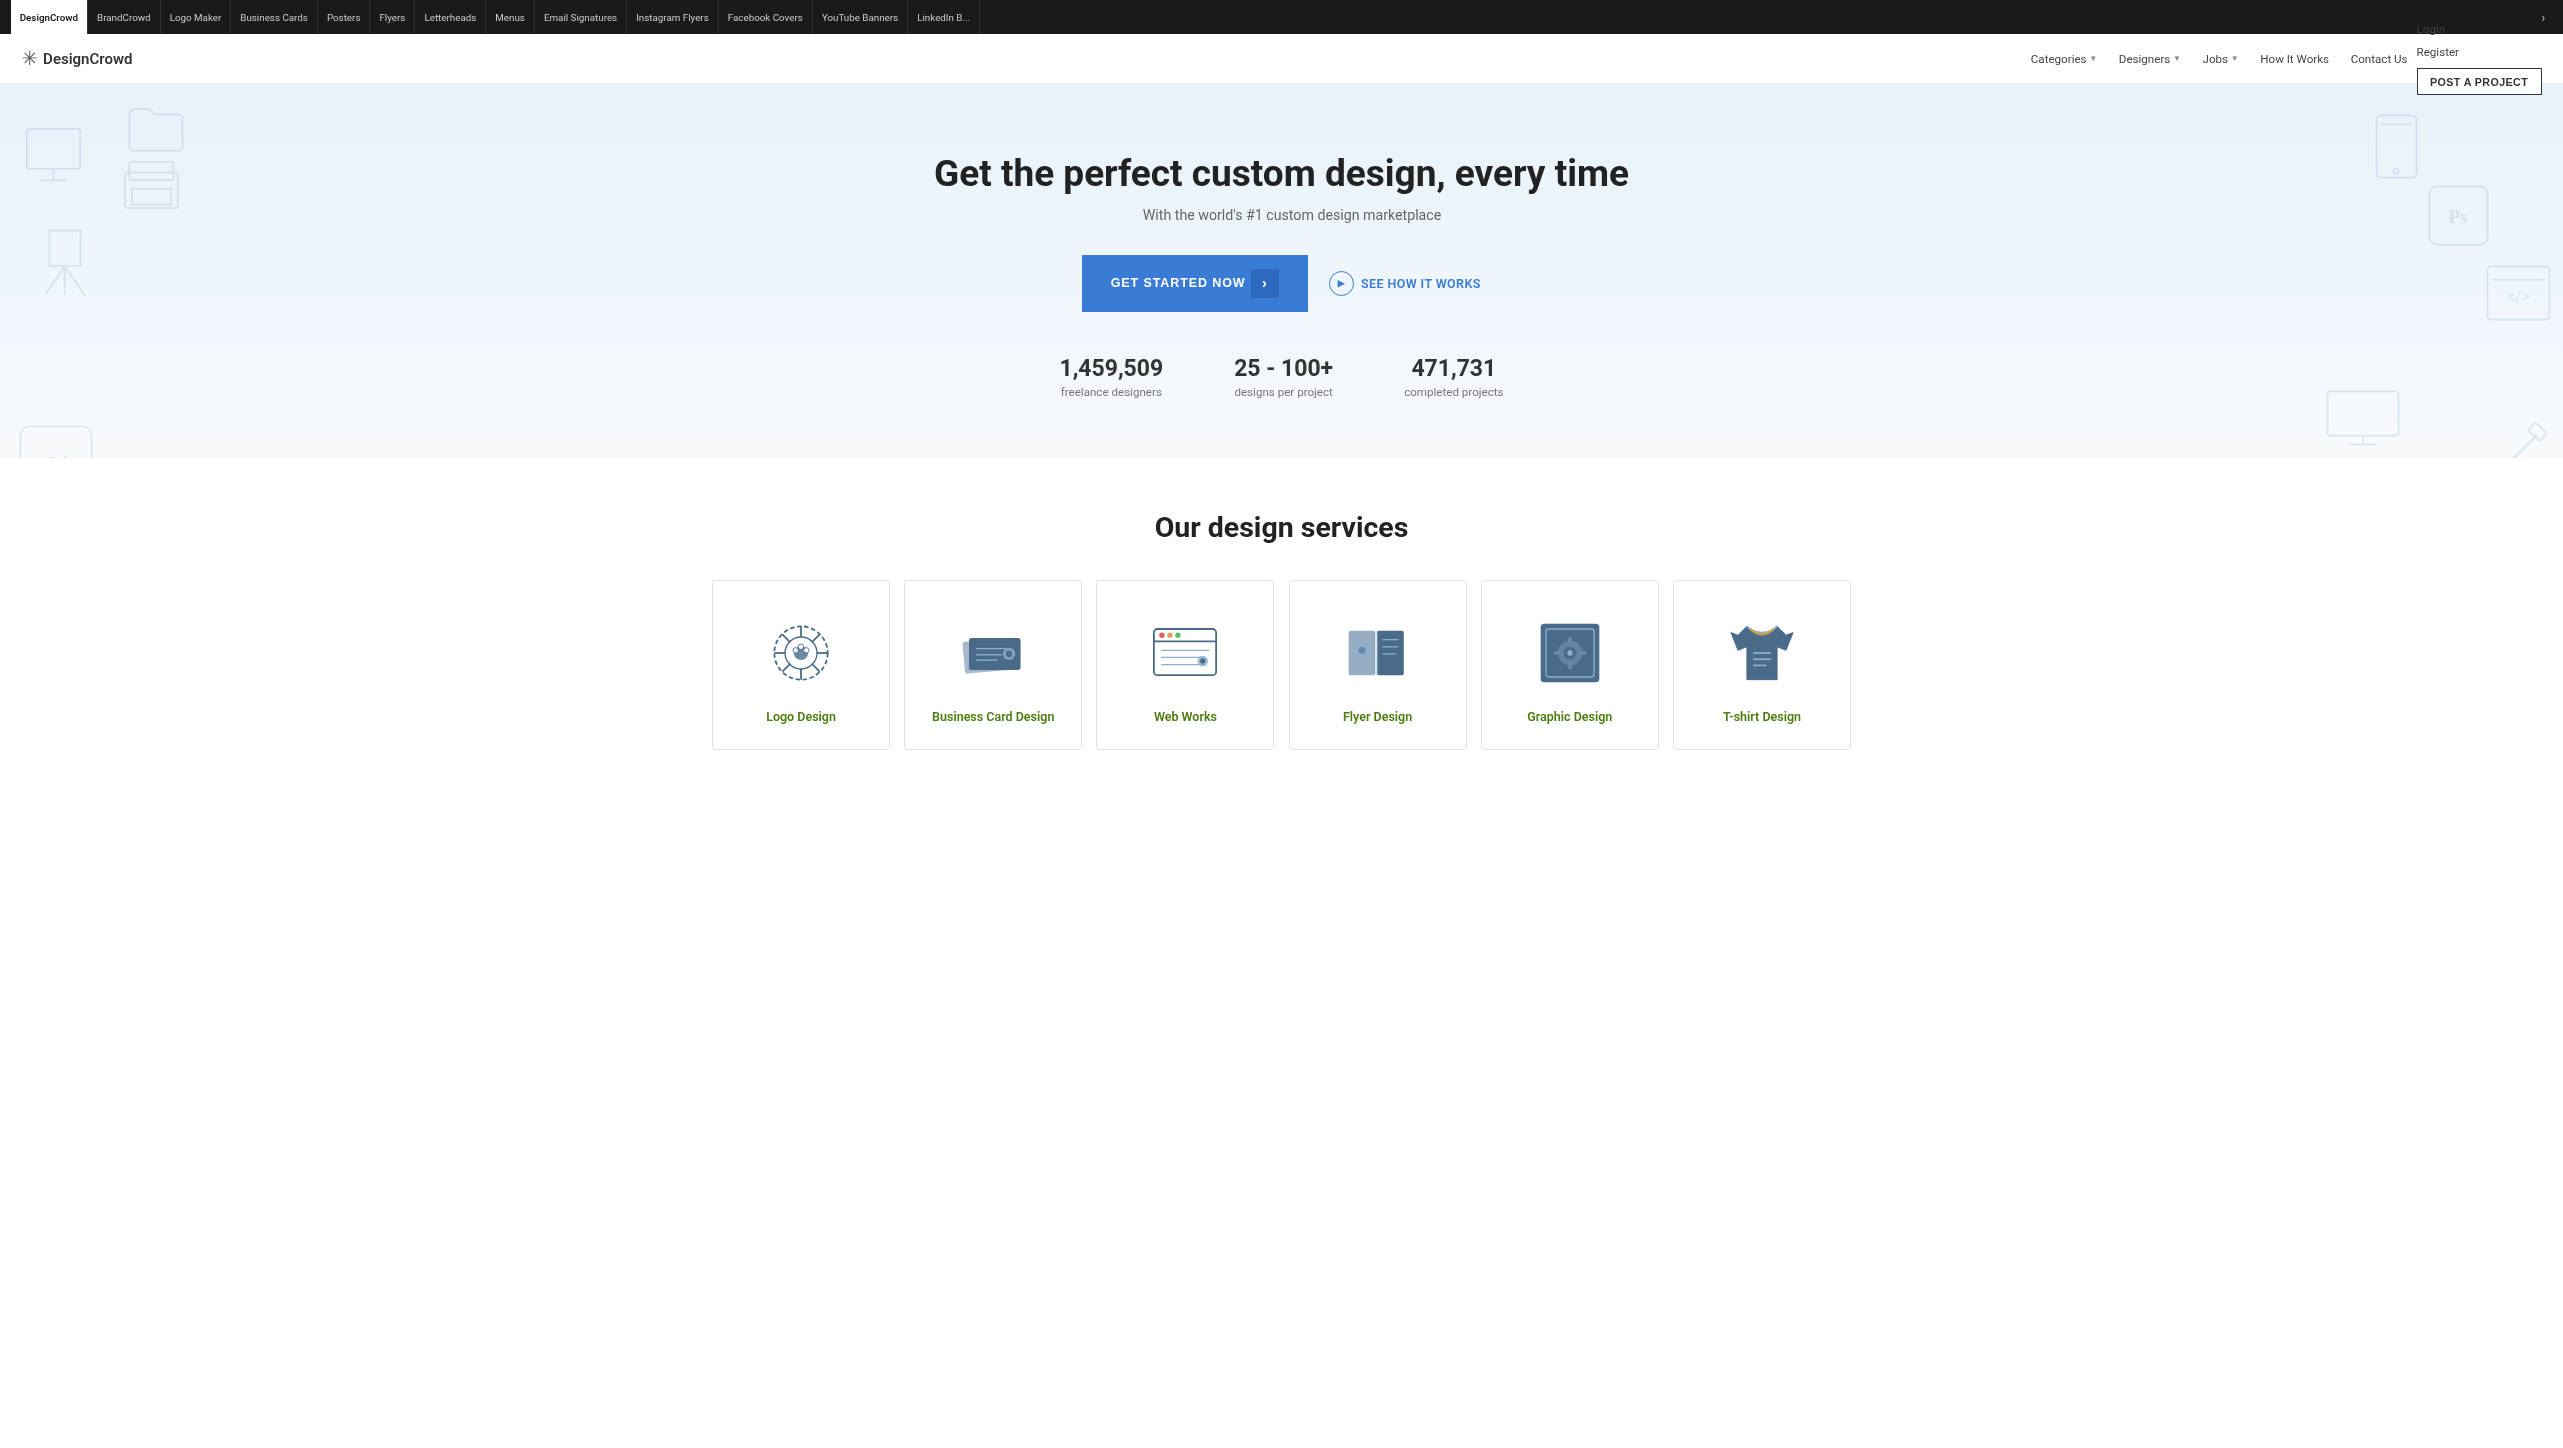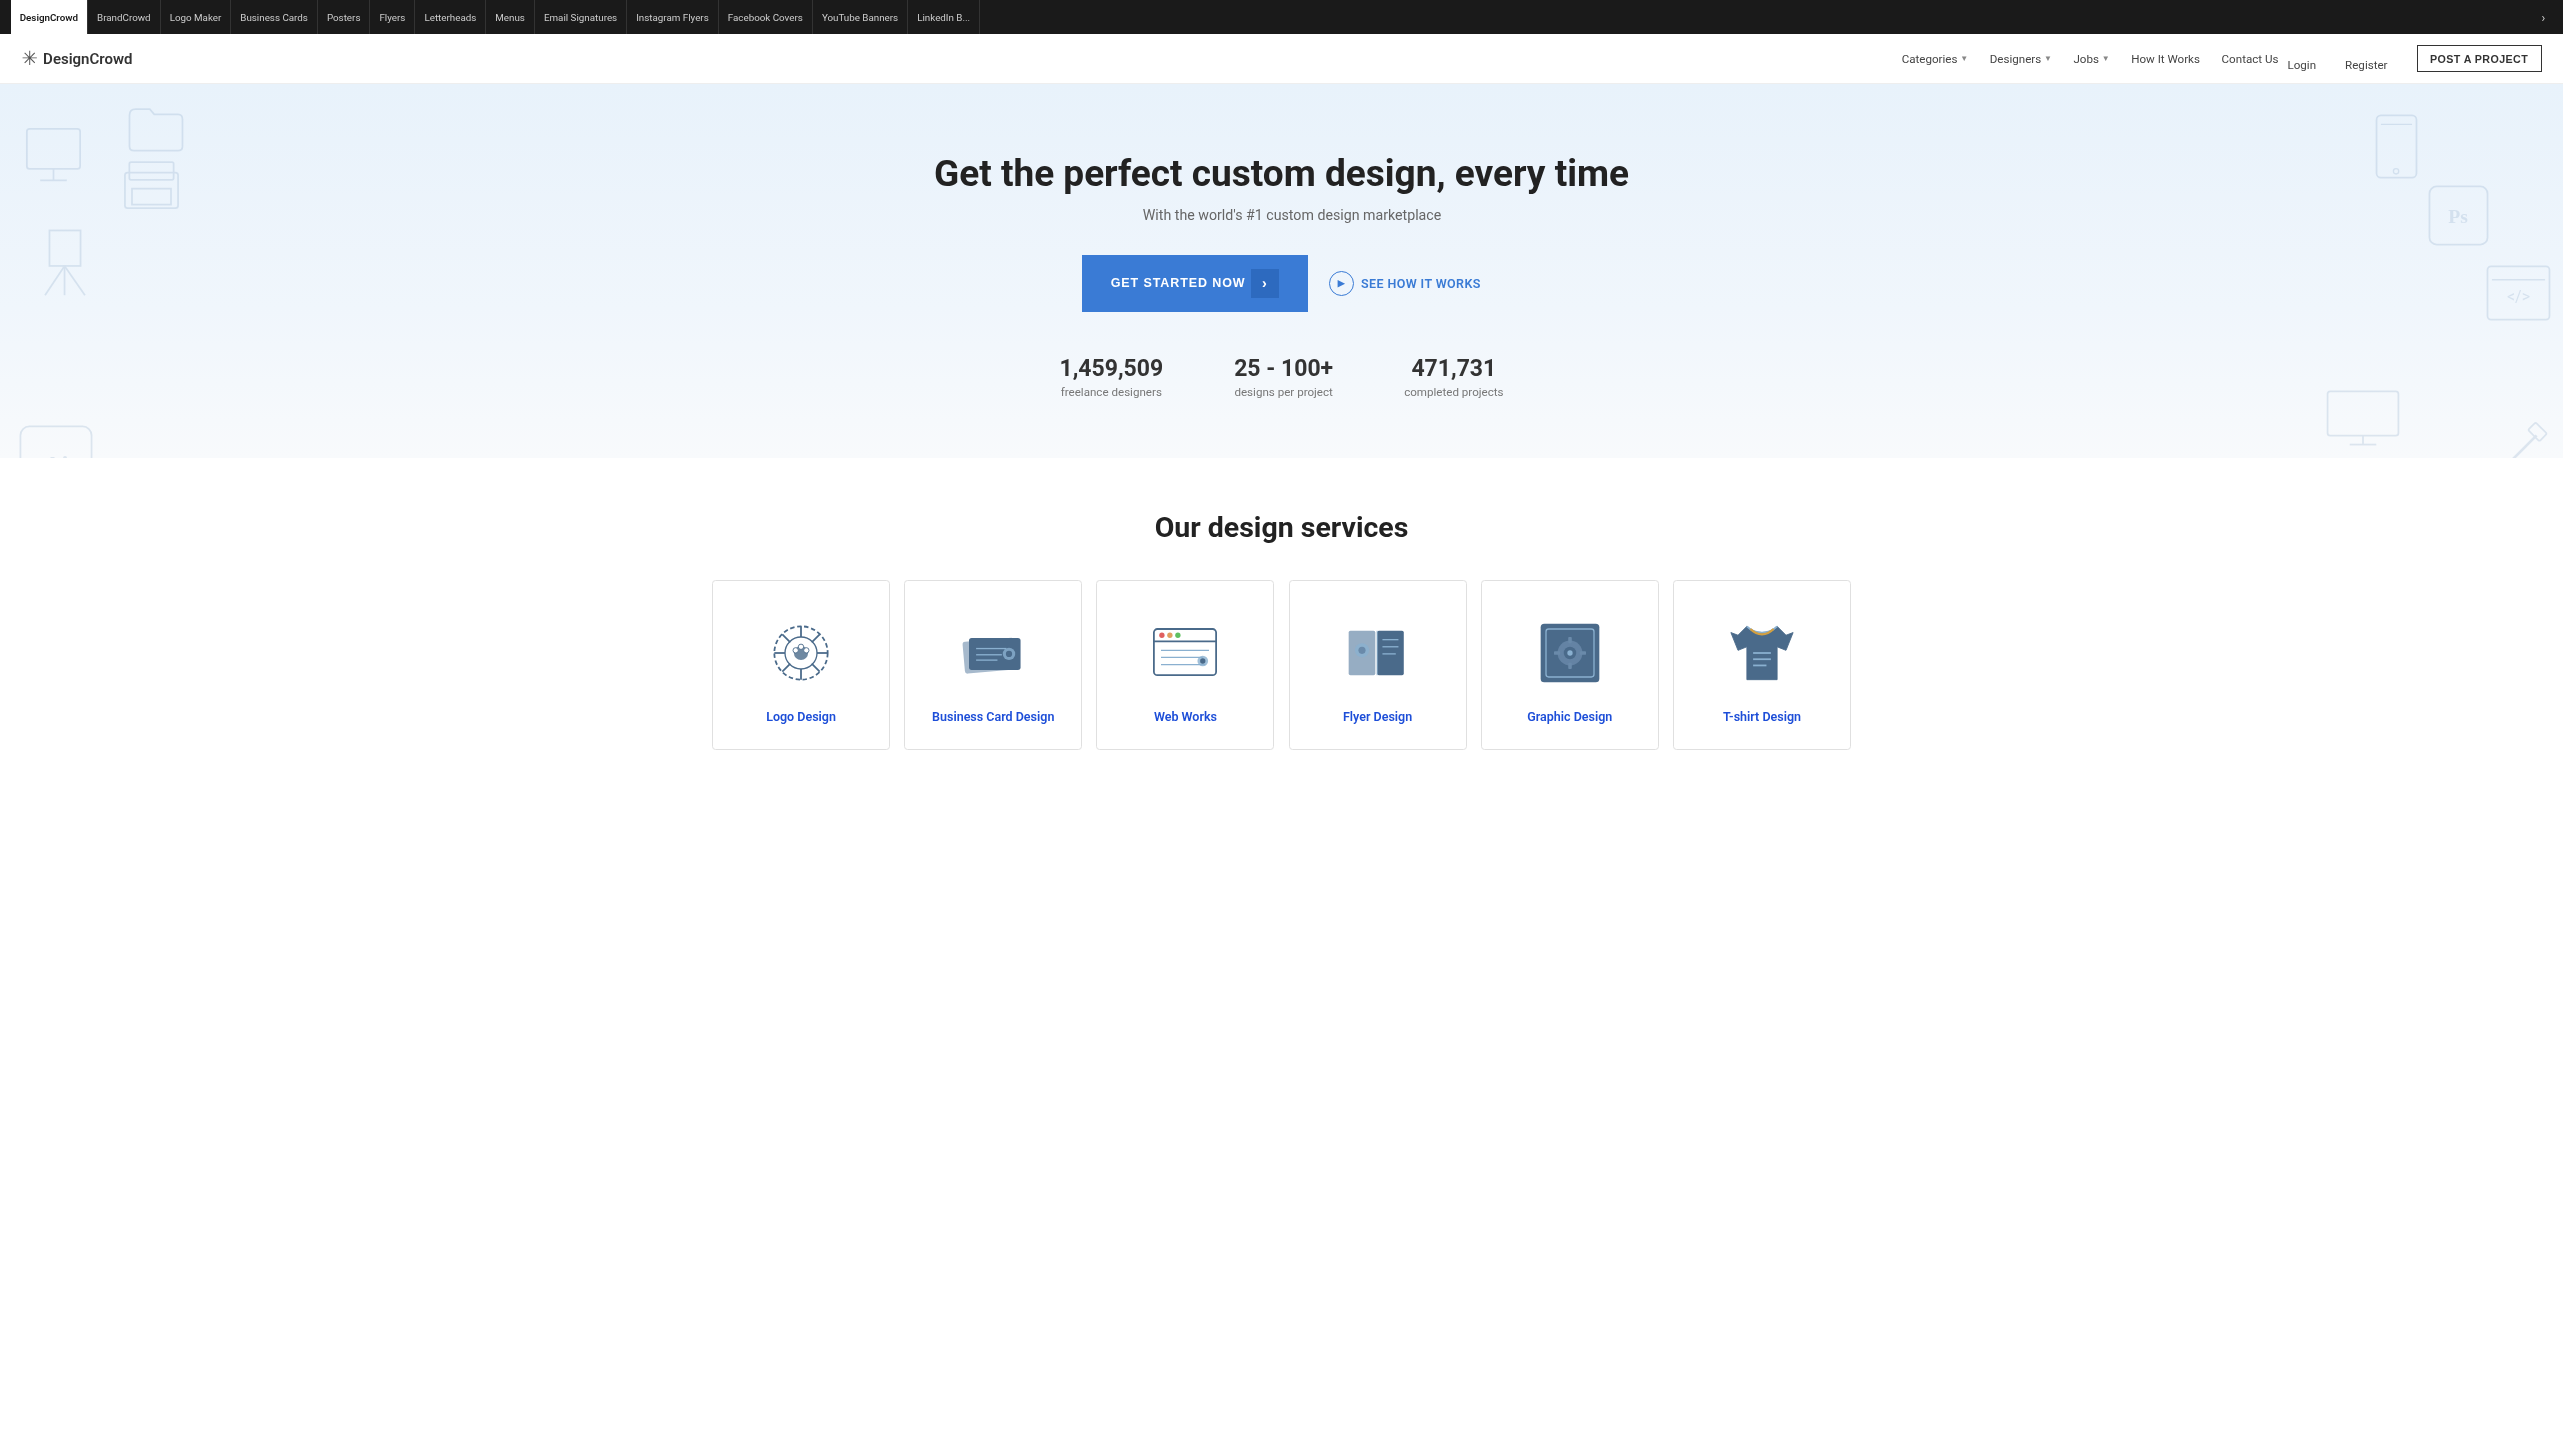--- a/index.html
+++ b/index.html
@@ -78,22 +78,23 @@
       padding: 5.3px 9px;
       cursor: pointer;
       display: flex;
       align-items: center;
       gap: 2.7px;
       border-radius: 2.7px;
     }
     .chevron-down { font-size: 8px; color: #888; }
     .header-actions {
       display: flex;
-      align-items: flex-end;
-      gap: 29px;
+      align-items: flex-start;
+      gap: 9px;
+      flex-direction: column;
     }
     .header-link {
       color: #444;
       font-size: 11.6px;
       cursor: pointer;
       text-decoration: none;
     }
     .post-project-btn {
       border: 1.8px solid #333;
       background: #fff;
@@ -262,21 +263,21 @@
       align-items: center;
       justify-content: center;
     }
     .service-icon svg {
       width: 80px;
       height: 80px;
     }
     .service-name {
       font-size: 12.5px;
       font-weight: 600;
-      color: #1d4ed8;
+      color: #4d7c0f;
       text-align: center;
     }
   </style>
 </head>
 <body>
 
 <nav class="top-nav">
   <div class="top-nav-item active">DesignCrowd</div>
   <div class="top-nav-item">BrandCrowd</div>
   <div class="top-nav-item">Logo Maker</div>

